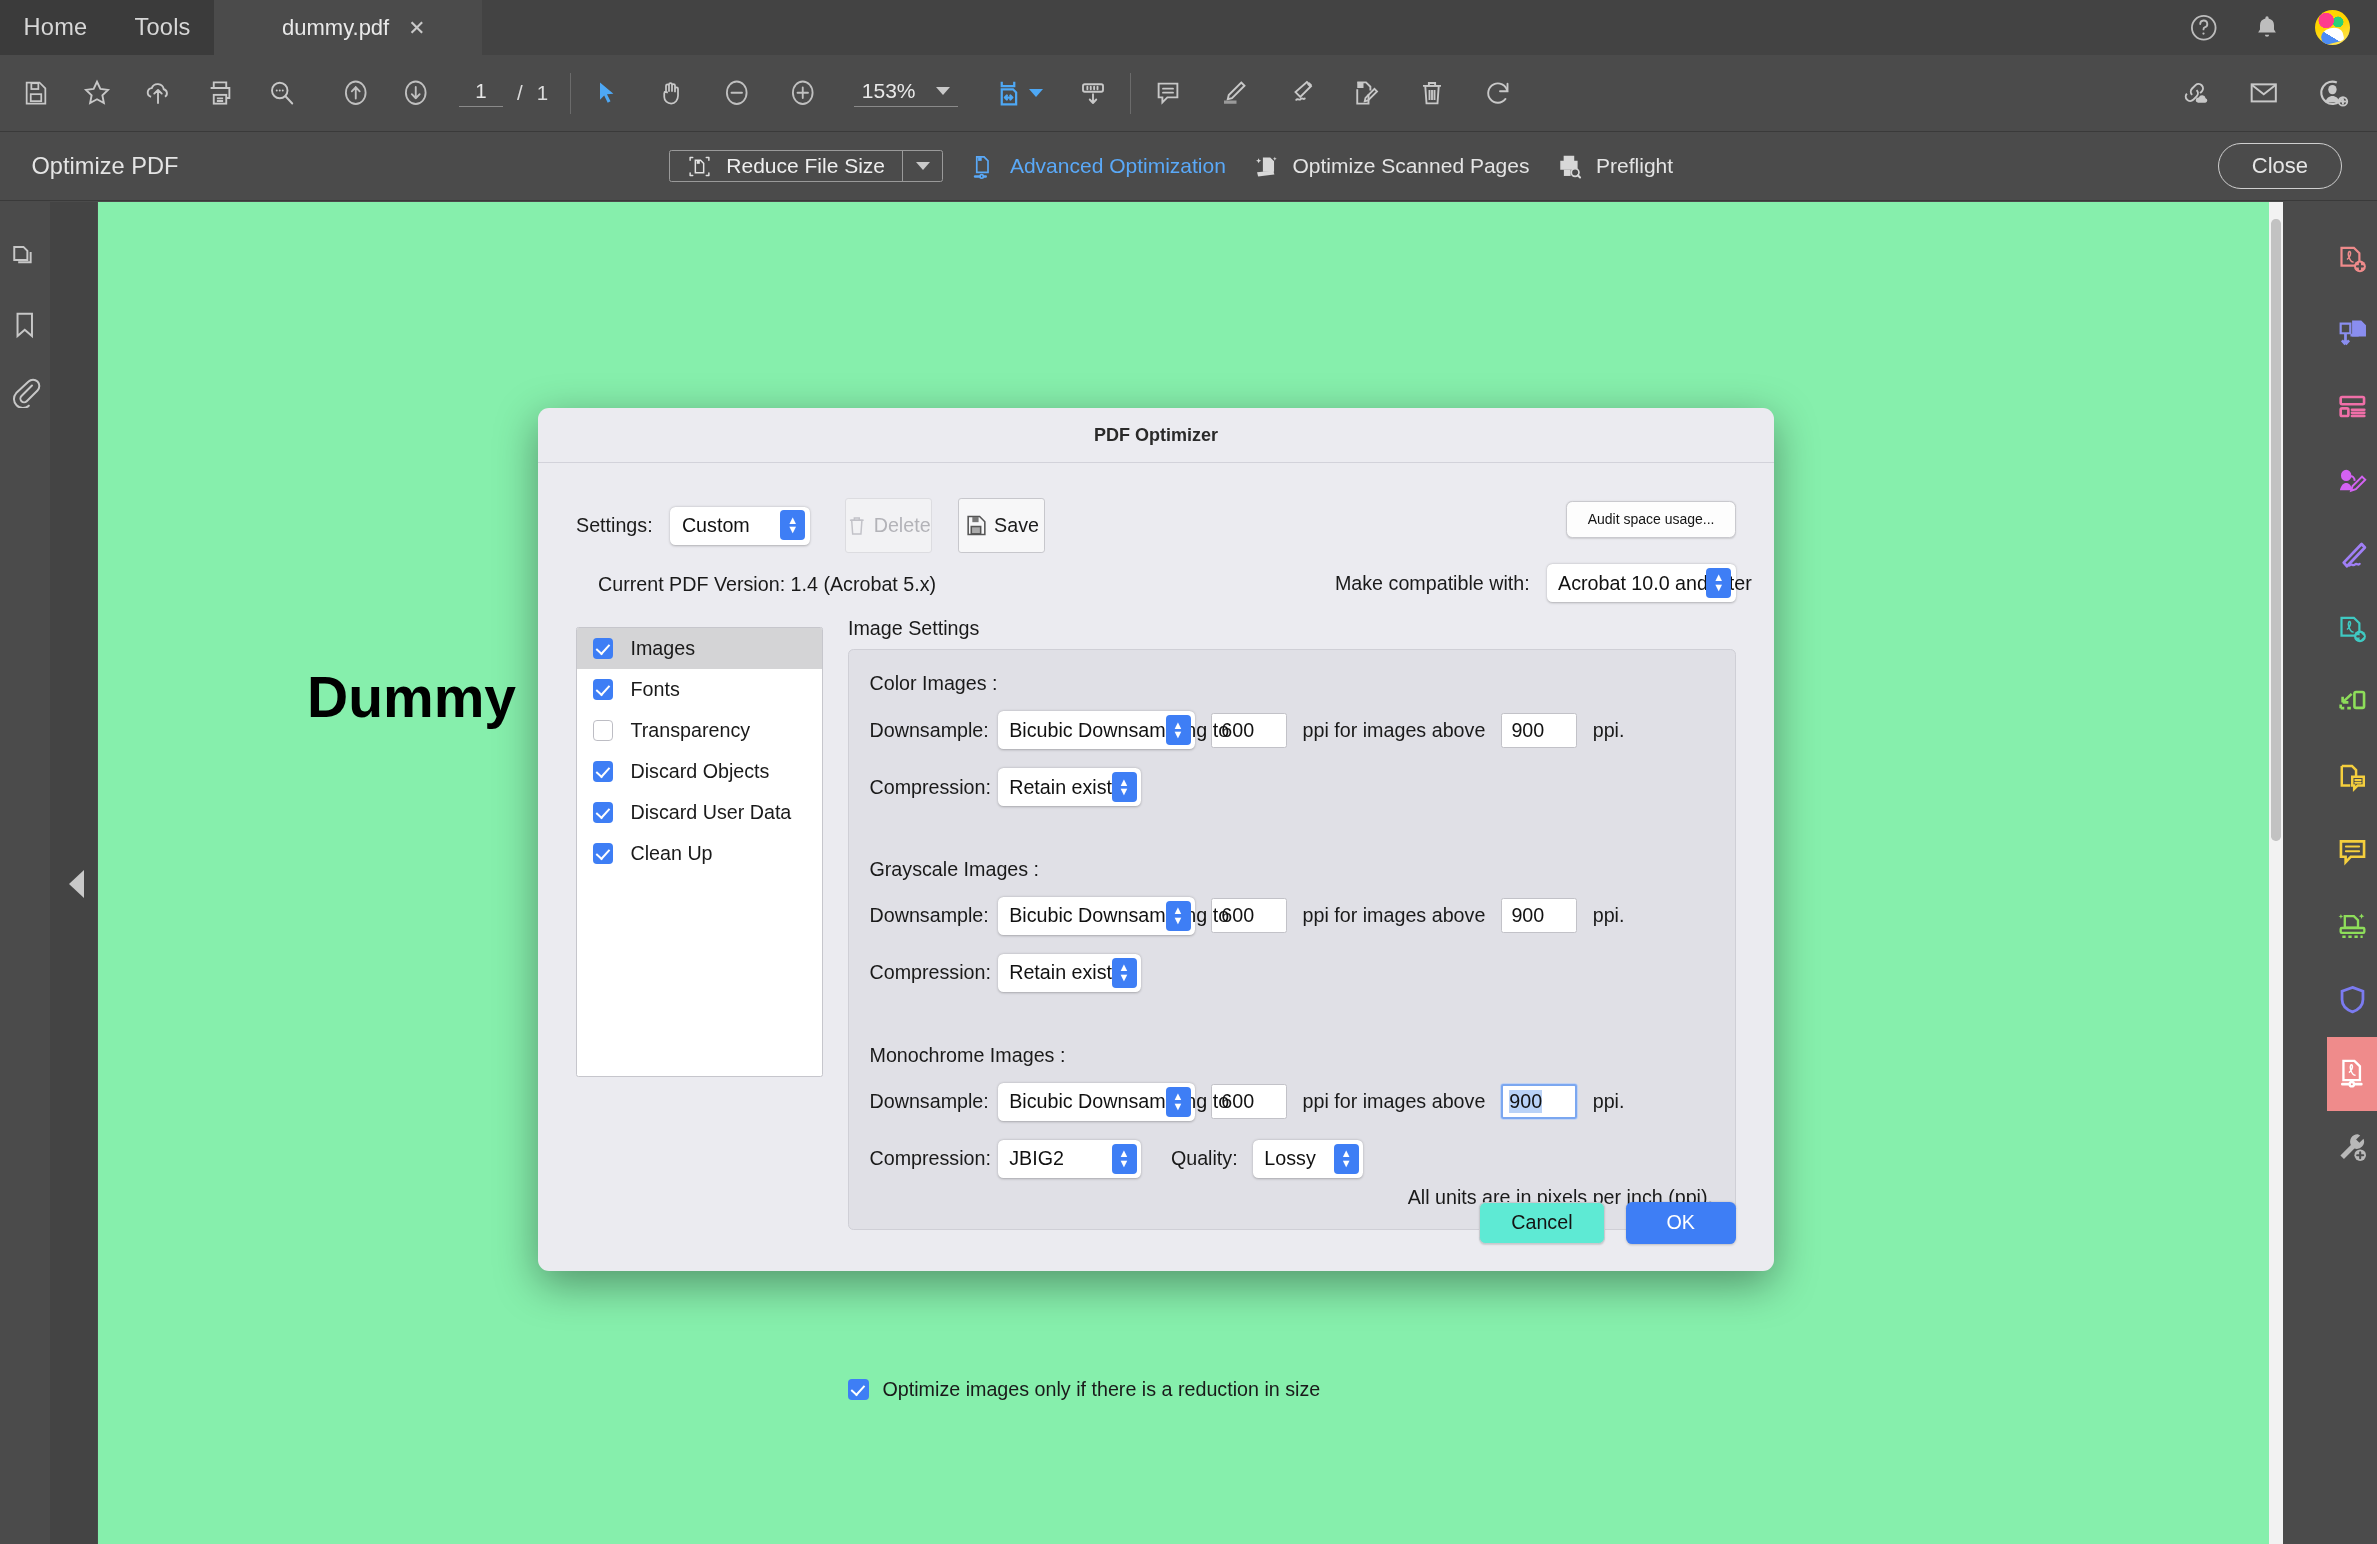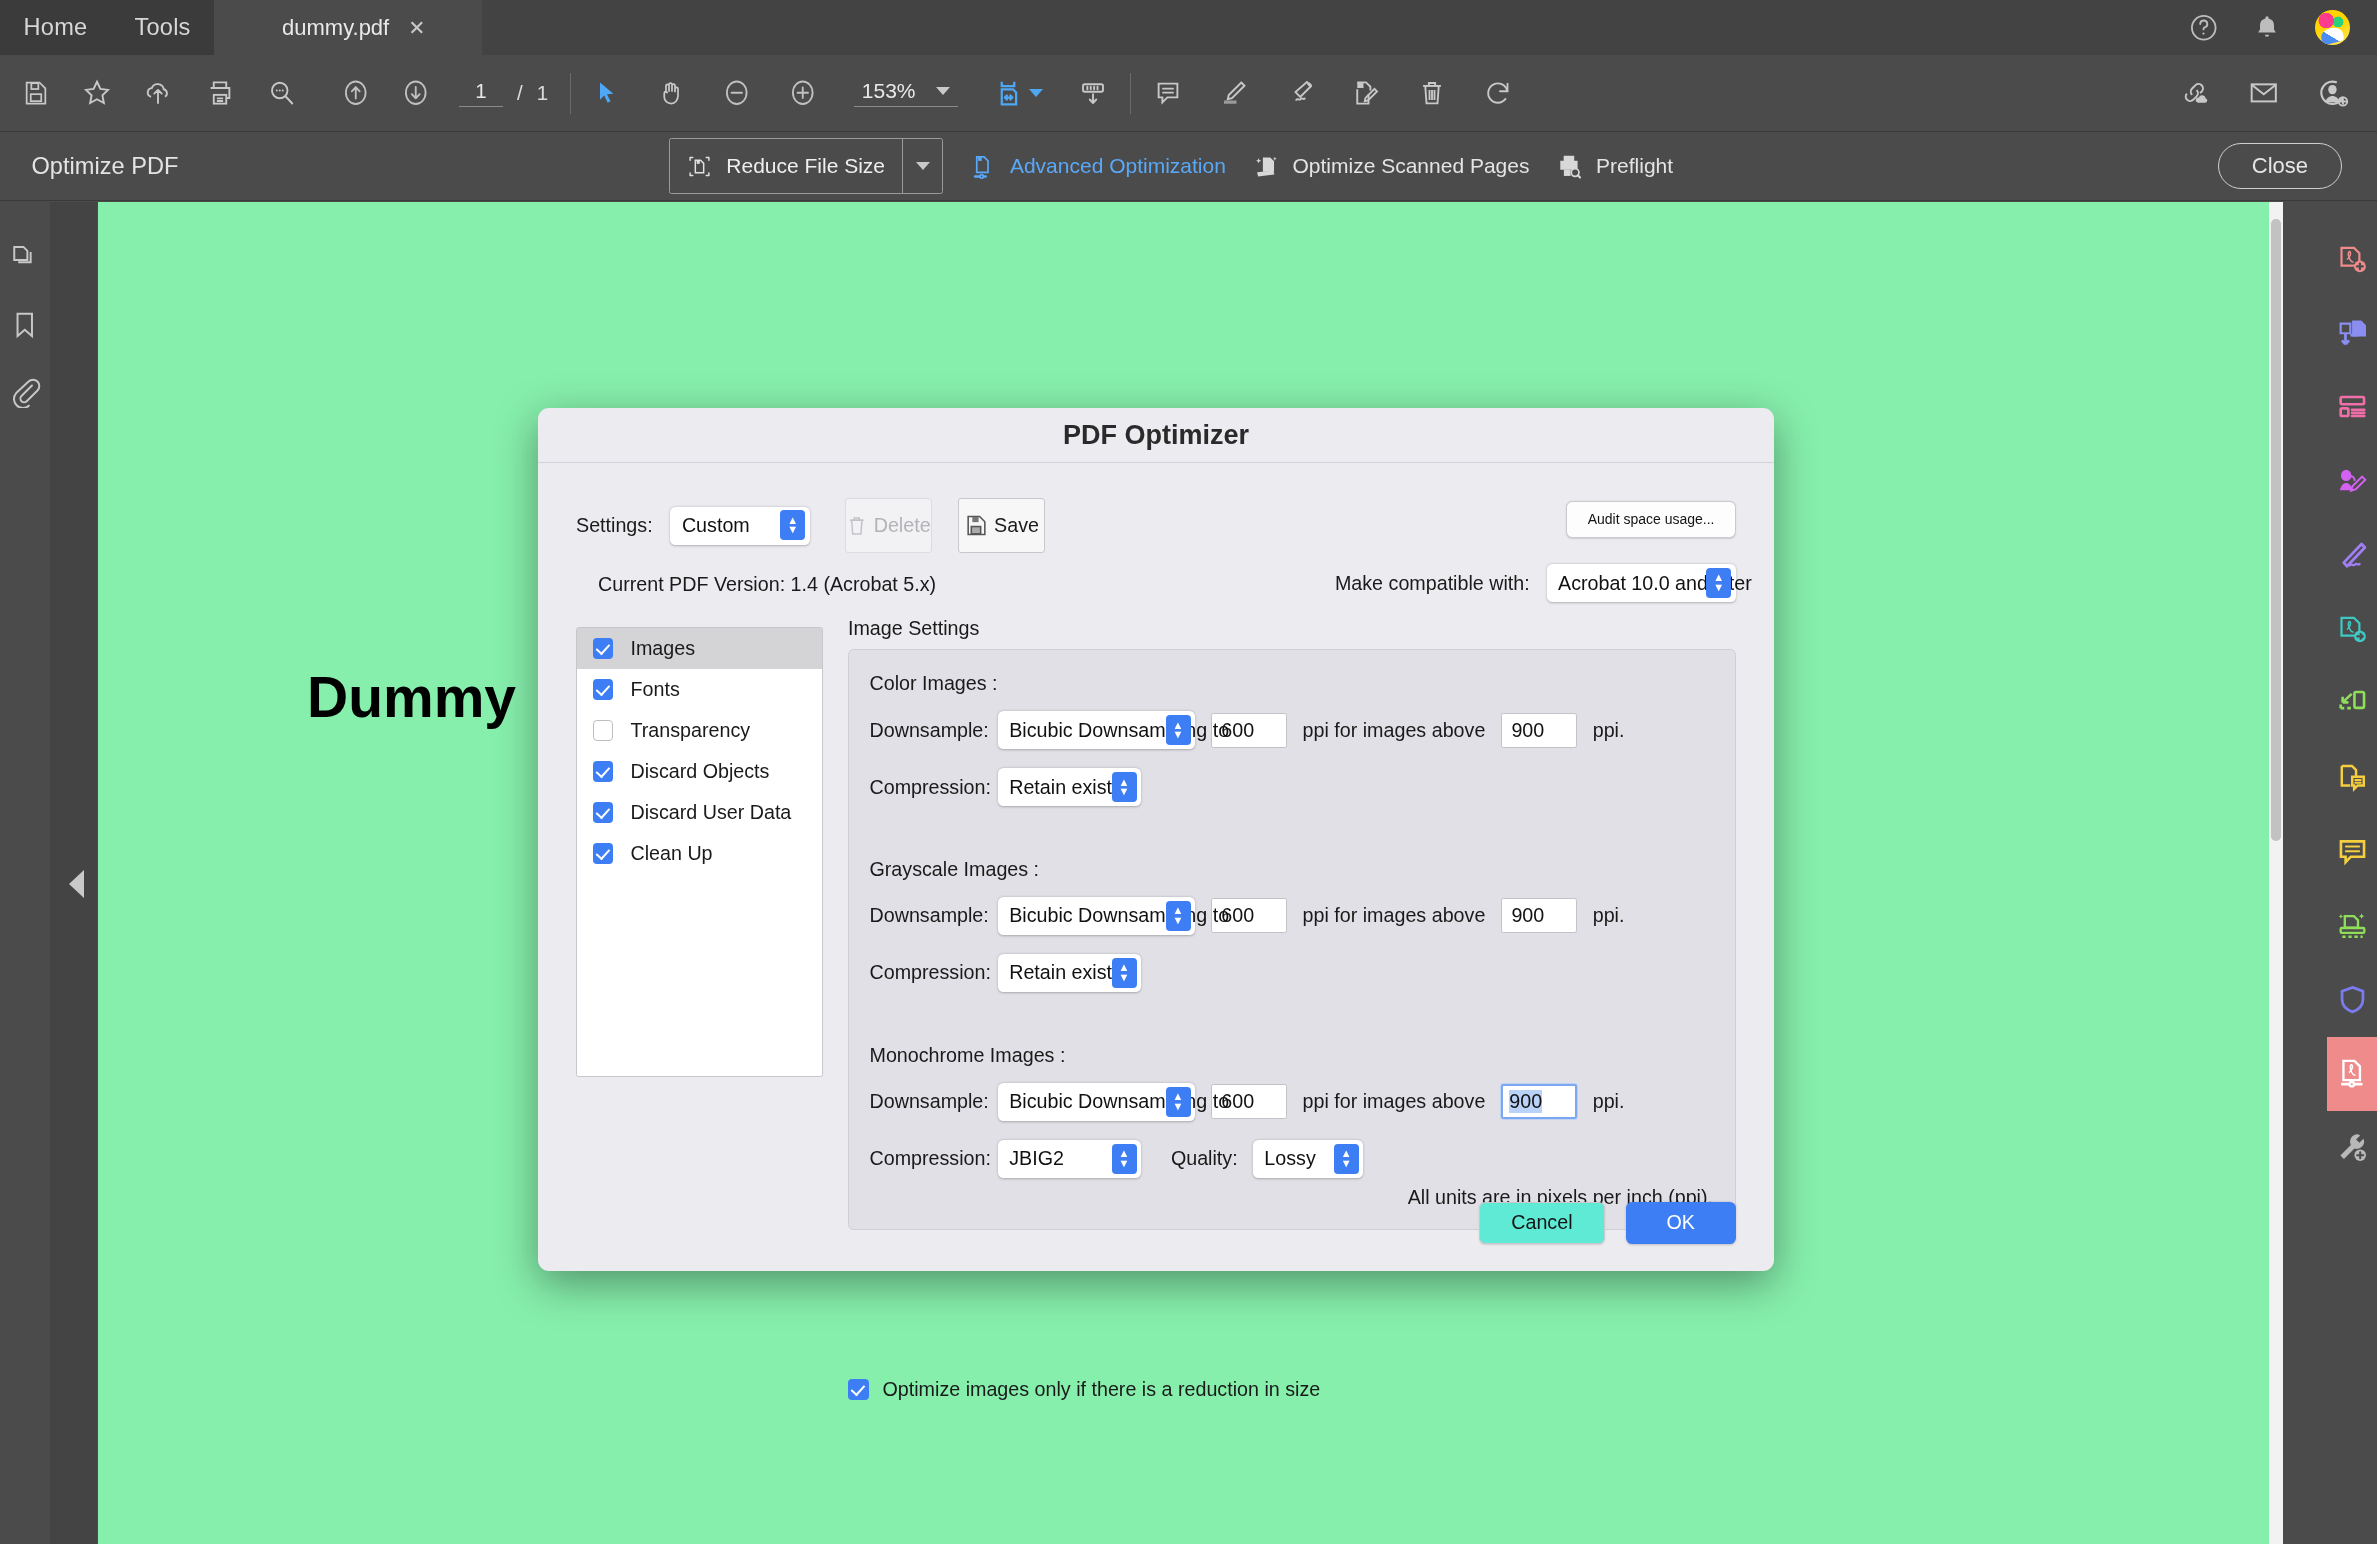--- a/index.html
+++ b/index.html
@@ -76,21 +76,21 @@
   .optbar {
     position:absolute; left:0; top:132px; width:2377px; height:69px;
     background:#4b4b4b; display:flex; align-items:center;
     border-bottom:0.8px solid #3a3a3a;
   }
   .redstrip { position:absolute; left:0; top:132px; width:7.9px; height:69px; background:#ef8b8b; }
   .opt-title { color:#e4e4e4; font-size:23.6px; margin-left:31.5px; }
   .opt-center { position:absolute; left:669px; display:flex; align-items:center; gap:27px; }
   .rfs {
     display:flex; align-items:center; border:0.8px solid #9a9a9a; border-radius:2.4px;
-    height:56px;
+    height:32px;
   }
   .rfs .lbl { display:flex; align-items:center; gap:14px; padding:0 17.3px; color:#efefef; font-size:21px; }
   .rfs .split { width:0.8px; height:100%; background:#9a9a9a; }
   .rfs .arrow { padding:0 12.6px; display:flex; align-items:center; }
   .optitem { display:flex; align-items:center; gap:12.6px; font-size:21px; color:#e4e4e4; }
   .optitem.active { color:#5aa9f8; }
   .closebtn {
     position:absolute; right:35px;
     border:1.6px solid #cfcfcf; border-radius:23.6px;
     color:#e6e6e6; font-size:22px; padding:9.4px 33px; background:transparent;
@@ -143,21 +143,21 @@
 
   
   .dialog {
     position:absolute; left:538px; top:408px; width:1236px; height:863px;
     background:#ebebf0; border-radius:11px;
     box-shadow:0 12.6px 43px rgba(0,0,0,.38);
     font-size:19.7px; color:#1a1a1a;
   }
   .dlg-title {
     height:55px; display:flex; align-items:center; justify-content:center;
-    font-size:27px; font-weight:bold; color:#2a2a2a;
+    font-size:18px; font-weight:bold; color:#2a2a2a;
     border-bottom:0.8px solid #d2d2da;
   }
   .dlg-body { position:relative; padding:0; height:808px; }
 
   .row-settings { position:absolute; left:38px; top:35px; display:flex; align-items:center; gap:17.3px; }
   .lbl { font-size:19.7px; color:#1b1b1b; }
   .popup {
     position:relative; background:#fff; border-radius:5.5px;
     box-shadow:0 0.8px 2.4px rgba(0,0,0,.26);
     height:38px; display:flex; align-items:center;

